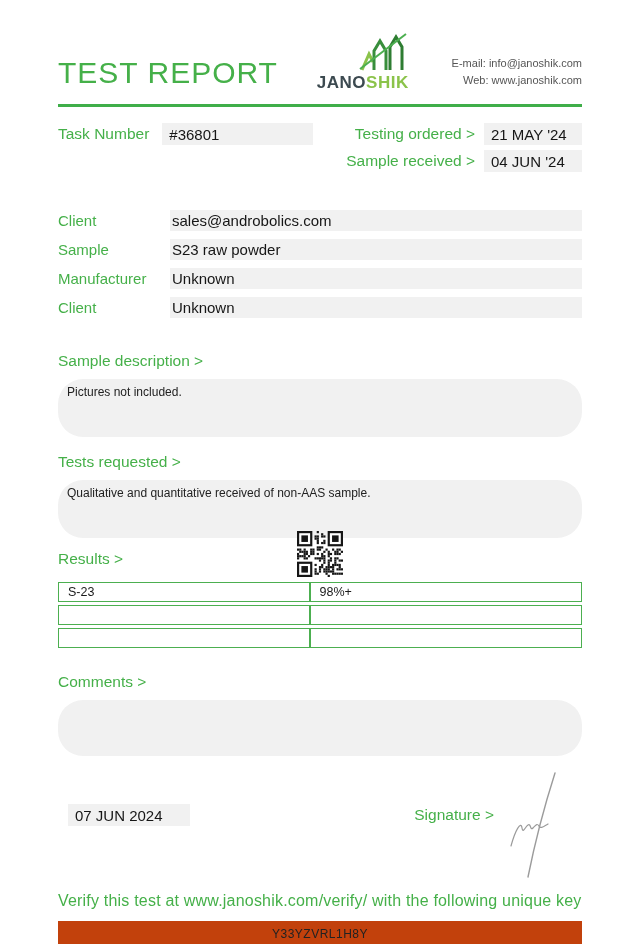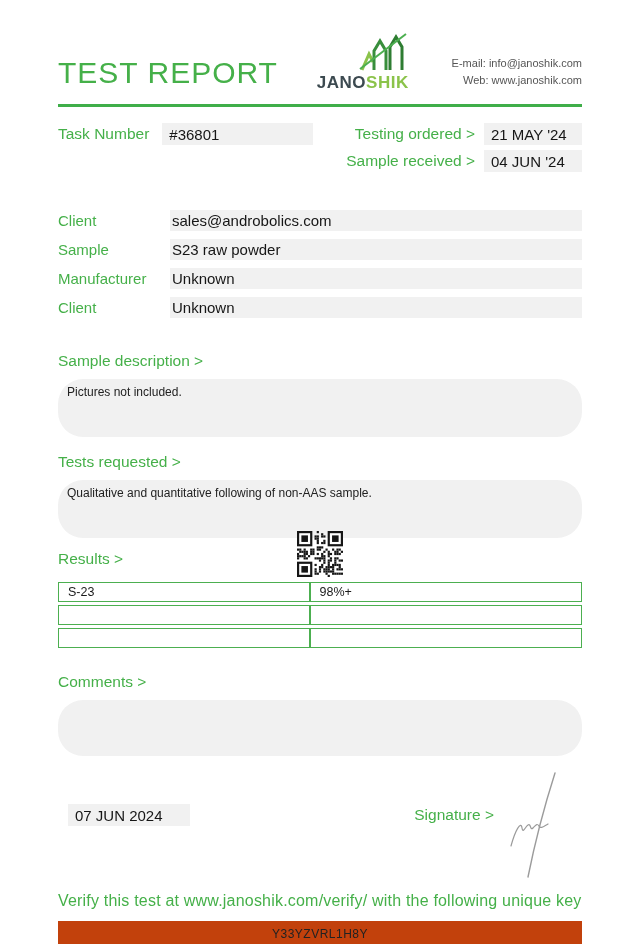--- a/index.html
+++ b/index.html
@@ -119,21 +119,21 @@
     <div class="detail-row">
       <span class="detail-label">Client</span>
       <span class="graybox detail-value">Unknown</span>
     </div>
   </div>
 
   <div class="section-h mt-lg">Sample description &gt;</div>
   <div class="text-box">Pictures not included.</div>
 
   <div class="section-h mt-md">Tests requested &gt;</div>
-  <div class="text-box">Qualitative and quantitative following of non-AAS sample.</div>
+  <div class="text-box">Qualitative and quantitative received of non-AAS sample.</div>
 
   <div class="results-row">
     <span class="section-h">Results &gt;</span>
     <svg class="qr" viewBox="0 0 46 46">
         <g fill="#161616">
           <rect x="19.714285714285715" y="0" width="2.1904761904761907" height="2.1904761904761907"></rect>
           <rect x="24.0952380952381" y="2.1904761904761907" width="2.1904761904761907" height="2.1904761904761907"></rect>
           <rect x="17.523809523809526" y="4.380952380952381" width="2.1904761904761907" height="2.1904761904761907"></rect>
           <rect x="19.714285714285715" y="4.380952380952381" width="2.1904761904761907" height="2.1904761904761907"></rect>
           <rect x="24.0952380952381" y="4.380952380952381" width="2.1904761904761907" height="2.1904761904761907"></rect>

